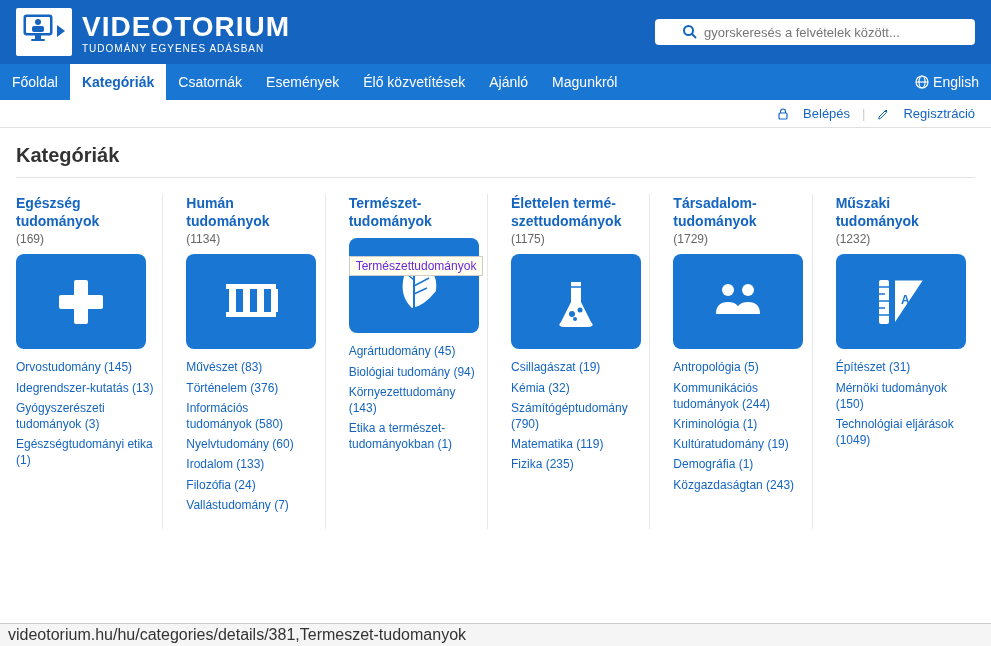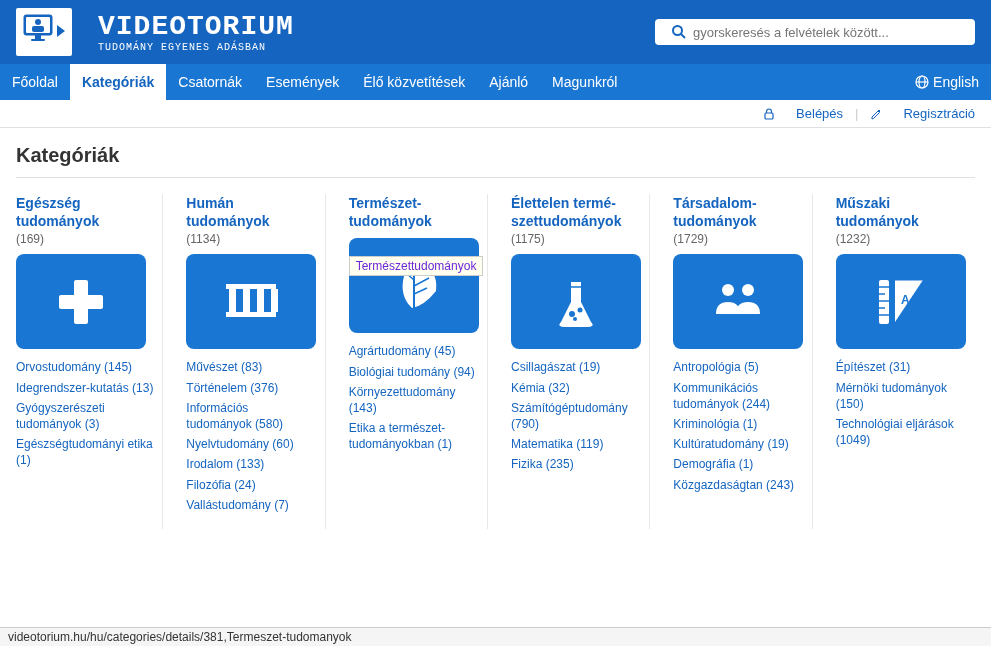--- a/index.html
+++ b/index.html
@@ -9,42 +9,41 @@
     .header {
       background: #1565c0;
       display: flex;
       align-items: center;
       padding: 8px 16px;
       justify-content: space-between;
     }
     .logo-area {
       display: flex;
       align-items: center;
-      gap: 26px;
-      font-family: Liberation Mono, monospace;
+      gap: 10px;
     }
     .logo-icon {
       background: #fff;
       width: 56px;
       height: 48px;
       display: flex;
       align-items: center;
       justify-content: center;
       border-radius: 2px;
     }
     .logo-icon svg { width: 44px; height: 38px; }
     .logo-text { color: #fff; }
     .logo-text .title { font-size: 28px; font-weight: bold; letter-spacing: 1px; }
     .logo-text .subtitle { font-size: 10px; letter-spacing: 1px; }
     .search-box {
       display: flex;
       align-items: center;
       background: #fff;
       border-radius: 4px;
-      padding: 5px 16px;
+      padding: 5px 27px;
       width: 320px;
       gap: 6px;
     }
     .search-box input {
       border: none;
       outline: none;
       font-size: 13px;
       width: 100%;
       color: #999;
     }
@@ -82,21 +81,21 @@
       padding: 6px 16px;
       gap: 12px;
       border-bottom: 1px solid #e0e0e0;
       font-size: 13px;
     }
     .auth-bar a {
       color: #1565c0;
       text-decoration: none;
       display: flex;
       align-items: center;
-      gap: 21px;
+      gap: 14px;
     }
     .divider-bar { color: #ccc; }
 
     
     .content { padding: 16px 16px 0 16px; }
     .page-title { font-size: 20px; font-weight: bold; color: #333; margin-bottom: 16px; border-bottom: 1px solid #e0e0e0; padding-bottom: 10px; }
 
     
     .categories-grid {
       display: grid;
@@ -156,21 +155,21 @@
       z-index: 10;
     }
 
     
     .status-bar {
       position: fixed;
       bottom: 0;
       left: 0;
       background: #f5f5f5;
       border-top: 1px solid #ccc;
-      font-size: 12px;
+      font-size: 16px;
       color: #333;
       padding: 2px 8px;
       width: 100%;
     }
 
     .cat-wrapper { position: relative; }
   </style>
 </head>
 <body>
 

